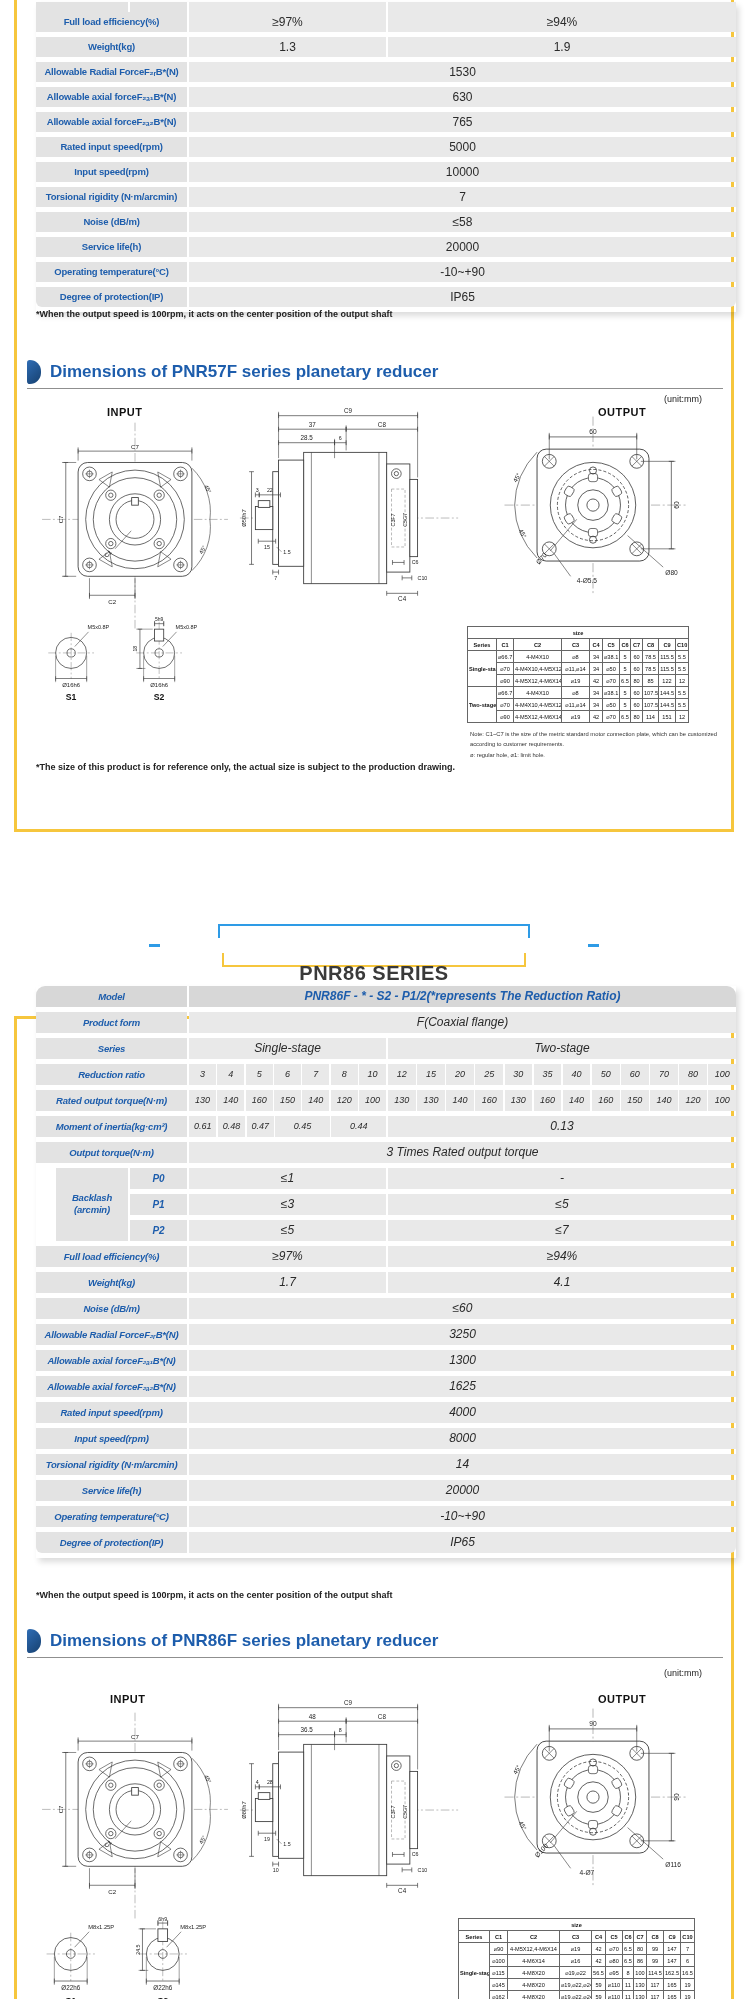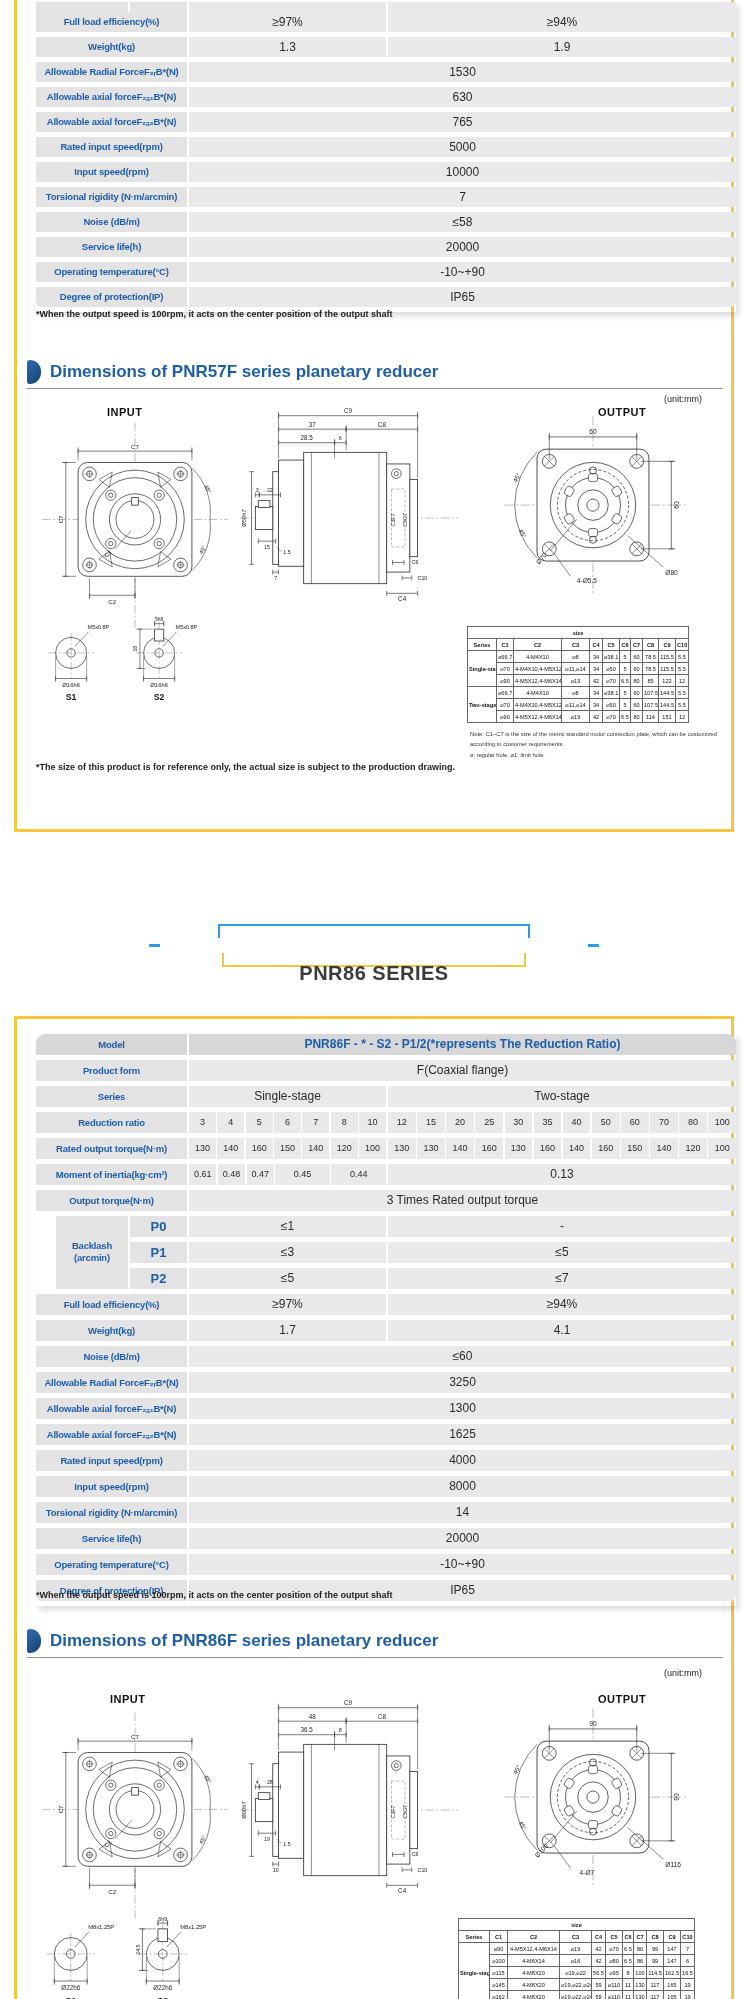--- a/index.html
+++ b/index.html
@@ -12,21 +12,21 @@
   .t86 .spec-row .cell,.t86 .b-row .cell{height:20.5px;}
   .cell{background:#e9e9e9;display:flex;align-items:center;justify-content:center;box-sizing:border-box;}
   .lab{width:151px;color:#1d5dac;font-size:9.5px;font-weight:600;letter-spacing:-0.2px;background:#e3e3e3;white-space:nowrap;padding:0 2px;}
   .lab.bl{white-space:normal;text-align:center;line-height:1.25;height:auto!important;margin-left:20px;}
   .val{font-size:12px;color:#2a2a2a;}
   .w1{width:197px;}.w2{width:348px;}.valfull{width:547px;text-align:right;}
   .half{display:flex;gap:1.5px;}
   .half .rc{flex:1;font-size:9px;color:#2a2a2a;}
   .b-col{display:flex;flex-direction:column;gap:5.5px;flex:1;}
   .b-row{display:flex;gap:2px;}
-  .sub{width:57px;font-size:13px;color:#1d5dac;font-weight:600;background:#e3e3e3;}
+  .sub{width:57px;font-size:10px;color:#1d5dac;font-weight:600;background:#e3e3e3;}
   .dark{background:#d7d7d7!important;}
   .model{color:#1d5dac;font-weight:600;}
   .rt-l{border-top-left-radius:9px;}.rt-r{border-top-right-radius:9px;}
   .rb-l{border-bottom-left-radius:6px;}.rb-r{border-bottom-right-radius:6px;}
   .sliver{height:5px;margin-bottom:5px;}
   .sliver .cell{height:5px;}
   .sl-lab{width:92px;background:#e3e3e3;}.sl-sub{width:57px;background:#e3e3e3;}.sl-w1{width:197px;}.sl-w2{width:348px;}
   .spec-shadow{box-shadow:3px 4px 6px rgba(0,0,0,0.14);}
   
   .note{position:absolute;font-size:9px;font-weight:600;color:#222;}
@@ -486,21 +486,21 @@
       <div class="">⌀: regular hole, ⌀1: limit hole.</div>
     </div>
   <div class="note" style="left:36px;top:762px;">*The size of this product is for reference only, the actual size is subject to the production drawing.</div>
 
   <div class="brk" style="left:218px;top:924px;width:312px;height:14px;border-top:2px solid #2e9be6;border-left:2px solid #2e9be6;border-right:2px solid #2e9be6;"></div>
   <div class="brk" style="left:222px;top:953px;width:304px;height:14px;border-bottom:2px solid #f6c63d;border-left:2px solid #f6c63d;border-right:2px solid #f6c63d;"></div>
   <div class="series-title" style="left:218px;top:962px;width:312px;">PNR86 SERIES</div>
   <div class="dash" style="left:149px;top:944px;width:11px;"></div>
   <div class="dash" style="left:588px;top:944px;width:11px;"></div>
 
-  <div id="spec86" class="spec-table t86 spec-shadow" style="left:36px;top:1034px;">
+  <div id="spec86" class="spec-table t86 spec-shadow" style="left:36px;top:986px;font-style:italic;">
       <div class="spec-row">
         <div class="cell lab dark rt-l">Model</div>
         <div class="cell valfull val dark model rt-r">PNR86F - * - S2 - P1/2(*represents The Reduction Ratio)</div>
       </div>
       <div class="spec-row">
         <div class="cell lab">Product form</div>
         <div class="cell valfull val">F(Coaxial flange)</div>
       </div>
       <div class="spec-row">
         <div class="cell lab">Series</div>

